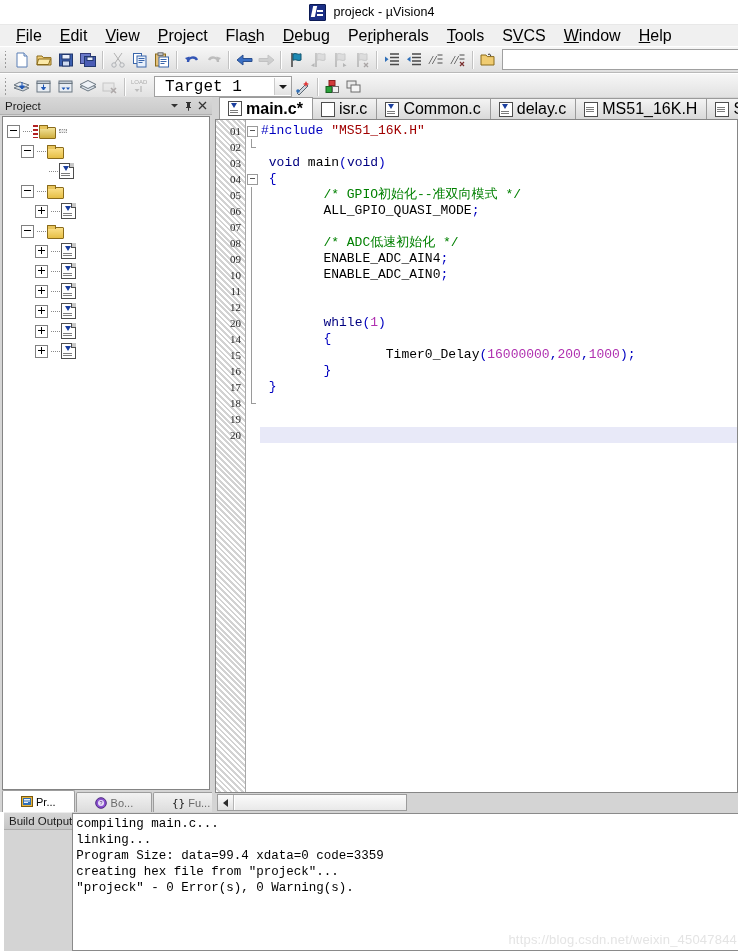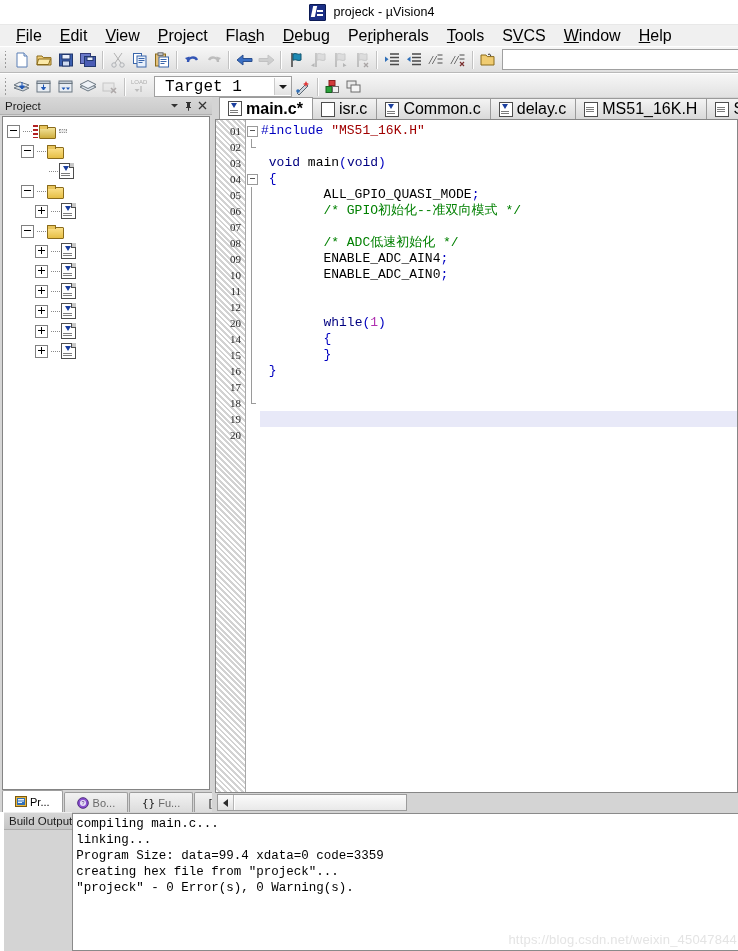--- a/index.html
+++ b/index.html
@@ -319,21 +319,21 @@
     display: flex;
     align-items: flex-end;
     padding-left: 2px;
     flex: none;
   }
   .ptab {
     height: 19px;
     display: flex;
     align-items: center;
     gap: 3px;
-    padding: 0 12px;
+    padding: 0 18px;
     font-size: 11px;
     color: #6a6a6a;
     background: linear-gradient(to bottom, #f2f2f2, #dcdcdc);
     border: 1px solid #9d9d9d;
     border-bottom: none;
     border-radius: 2px 2px 0 0;
     margin-right: 1px;
   }
   .ptab.active {
     height: 21px;
@@ -1155,30 +1155,31 @@
             <i class="fold-end"></i>
           </div>
           <div class="fold-row"></div>
           <div class="fold-row"></div>
         </div>
       <div class="code-lines" id="codelines">
           <div class="cline"><span class="k-pre">#include </span><span class="k-str">"MS51_16K.H"</span></div>
           <div class="cline">&nbsp;</div>
           <div class="cline"><span class="k-id"> </span><span class="k-kw">void</span><span class="k-id"> </span><span class="k-id">main</span><span class="k-brc">(</span><span class="k-kw">void</span><span class="k-brc">)</span></div>
           <div class="cline"><span class="k-id"> </span><span class="k-brc">{</span></div>
+          <div class="cline"><span class="k-cmt">        /* GPIO初始化--准双向模式 */</span></div>
           <div class="cline"><span class="k-id">        ALL_GPIO_QUASI_MODE</span><span class="k-brc">;</span></div>
-          <div class="cline"><span class="k-cmt">        /* GPIO初始化--准双向模式 */</span></div>
           <div class="cline">&nbsp;</div>
           <div class="cline"><span class="k-cmt">        /* ADC低速初始化 */</span></div>
           <div class="cline"><span class="k-id">        ENABLE_ADC_AIN4</span><span class="k-brc">;</span></div>
           <div class="cline"><span class="k-id">        ENABLE_ADC_AIN0</span><span class="k-brc">;</span></div>
           <div class="cline">&nbsp;</div>
           <div class="cline">&nbsp;</div>
           <div class="cline"><span class="k-id">        </span><span class="k-kw">while</span><span class="k-brc">(</span><span class="k-num">1</span><span class="k-brc">)</span></div>
           <div class="cline"><span class="k-id">        </span><span class="k-brc">{</span></div>
+          <div class="cline"><span class="k-id">                Timer0_Delay</span><span class="k-brc">(</span><span class="k-num">16000000</span><span class="k-brc">,</span><span class="k-num">200</span><span class="k-brc">,</span><span class="k-num">1000</span><span class="k-brc">);</span></div>
           <div class="cline"><span class="k-id">        </span><span class="k-brc">}</span></div>
           <div class="cline"><span class="k-id"> </span><span class="k-brc">}</span></div>
           <div class="cline">&nbsp;</div>
           <div class="cline">&nbsp;</div>
           <div class="cline current">&nbsp;</div>
         </div>
     </div>
 
     <div class="hscroll-row">
       <div class="hsb">

